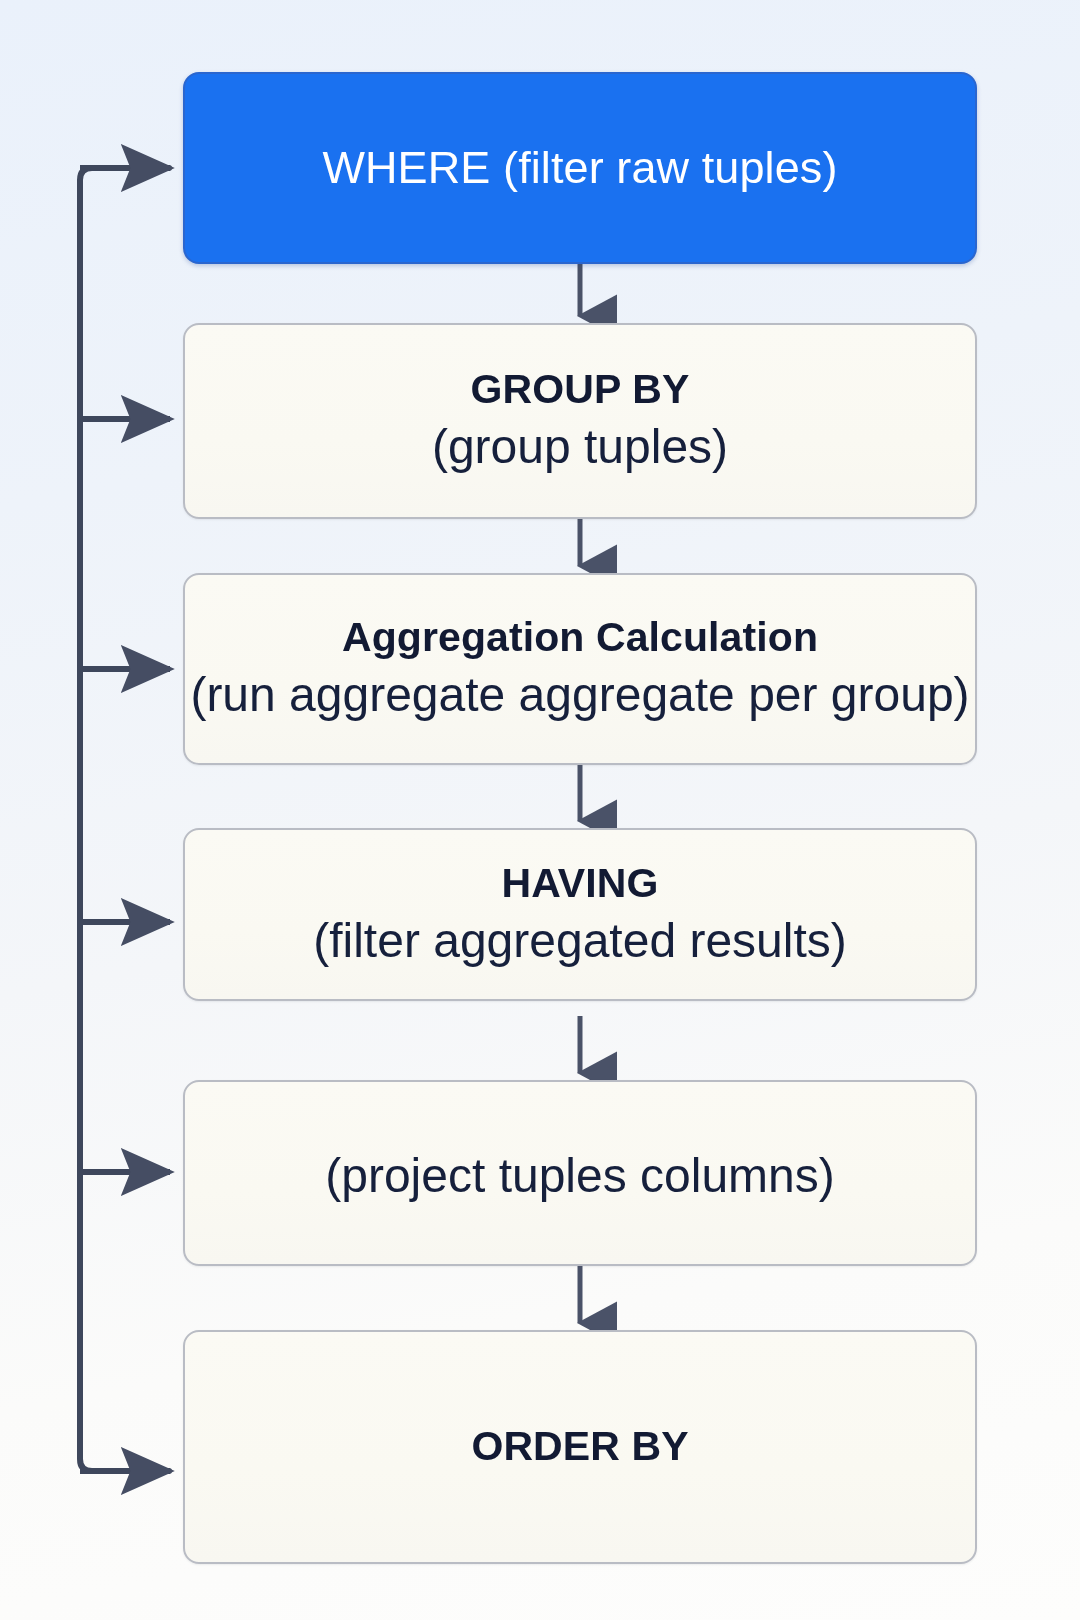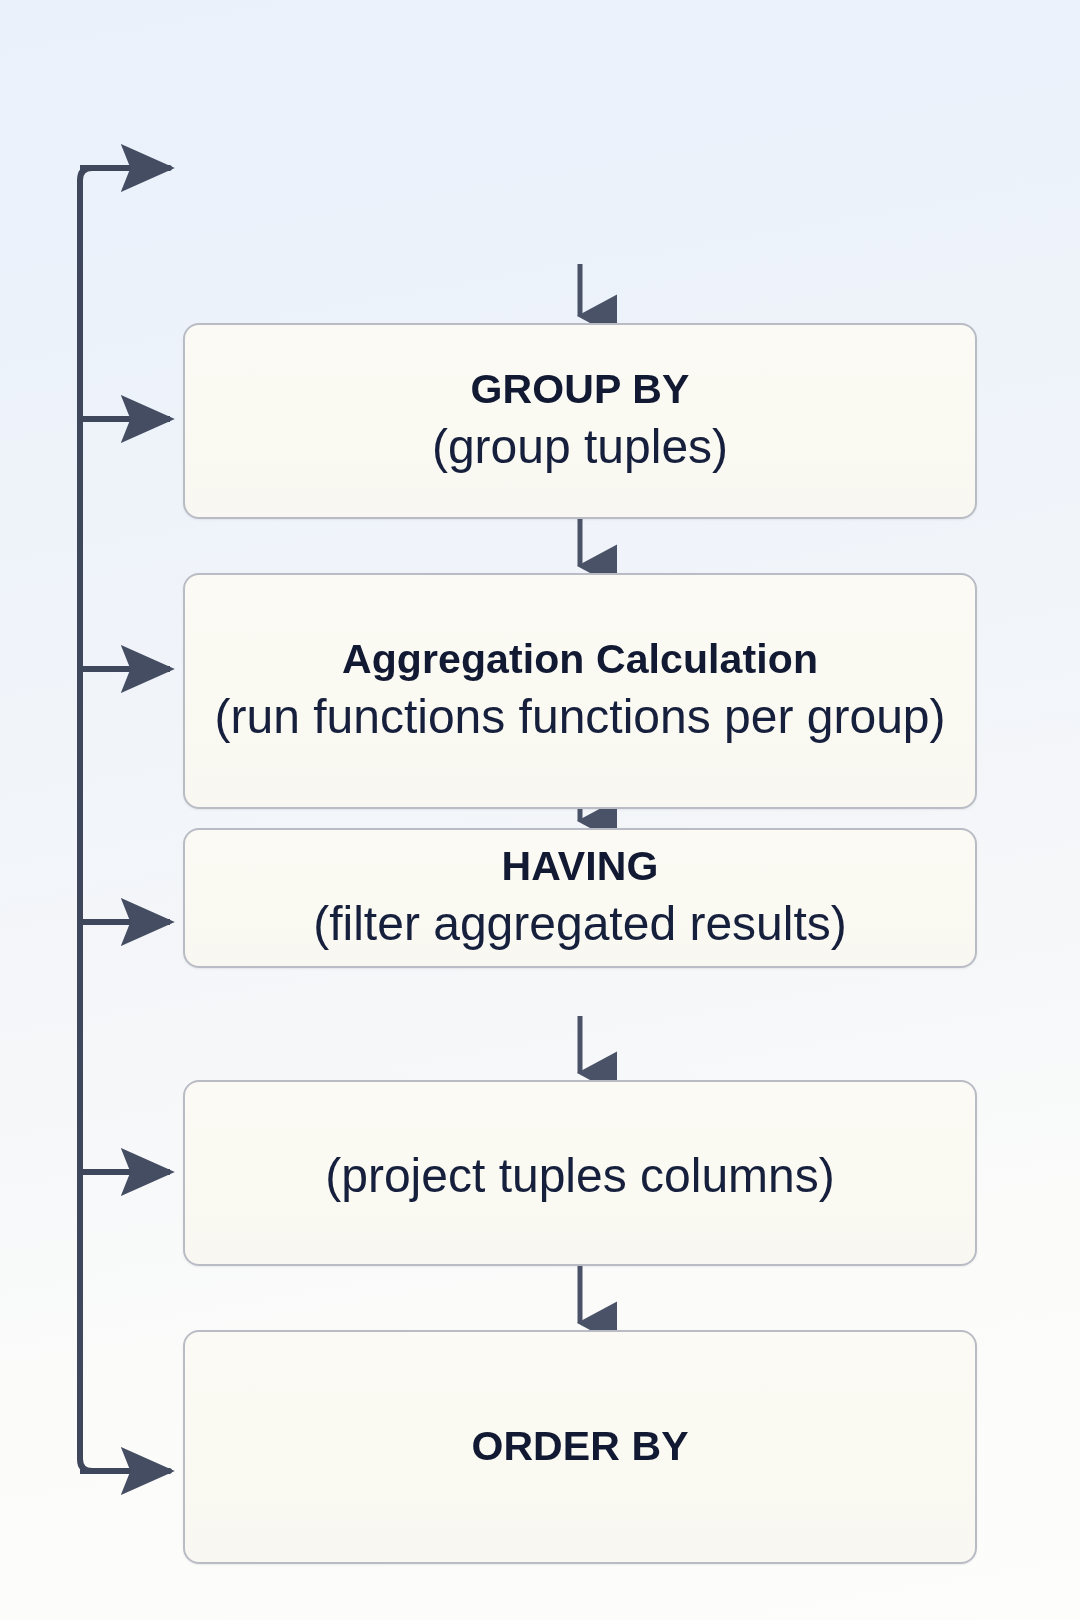--- a/index.html
+++ b/index.html
@@ -65,22 +65,22 @@
   
   .node.single .node-title {
     font-weight: normal;
     font-size: 45px;
   }
   .node.two-line .node-title { font-size: 41px; }
   .node.two-line .node-sub { font-size: 48px; margin-top: 7px; }
 
   .node[data-name="node-where"]       { top: 72px;   height: 192px; }
   .node[data-name="node-group-by"]    { top: 323px;  height: 196px; }
-  .node[data-name="node-aggregation"] { top: 573px;  height: 236px; }
-  .node[data-name="node-having"]      { top: 828px;  height: 140px; }
+  .node[data-name="node-aggregation"] { top: 573px;  height: 192px; }
+  .node[data-name="node-having"]      { top: 828px;  height: 173px; }
   .node[data-name="node-select"]      { top: 1080px; height: 186px; }
   .node[data-name="node-order-by"]    { top: 1330px; height: 234px; gap: 45px; }
 </style>
 </head>
 <body>
 
 <div id="diagram" data-name="flowchart-diagram">
 
   <svg id="connector-layer" viewBox="0 0 1080 1620" data-name="connector-layer">
     <defs>
@@ -105,29 +105,32 @@
     <g stroke="#3e475c" stroke-width="6" fill="none" stroke-linecap="butt">
       <line data-name="branch-arrow-where" x1="80" y1="168" x2="170" y2="168" marker-end="url(#arrowright)"></line>
       <line data-name="branch-arrow-group-by" x1="80" y1="419" x2="170" y2="419" marker-end="url(#arrowright)"></line>
       <line data-name="branch-arrow-aggregation" x1="80" y1="669" x2="170" y2="669" marker-end="url(#arrowright)"></line>
       <line data-name="branch-arrow-having" x1="80" y1="922" x2="170" y2="922" marker-end="url(#arrowright)"></line>
       <line data-name="branch-arrow-select" x1="80" y1="1172" x2="170" y2="1172" marker-end="url(#arrowright)"></line>
       <line data-name="branch-arrow-order-by" x1="80" y1="1471" x2="170" y2="1471" marker-end="url(#arrowright)"></line>
     </g>
   </svg>
 
+  <div class="node highlight single" data-name="node-where">
+    <div class="node-title" data-name="node-where-title">WHERE (filter raw tuples)</div>
+  </div>
 
   <div class="node plain two-line" data-name="node-group-by">
     <div class="node-title" data-name="node-group-by-title">GROUP BY</div>
     <div class="node-sub" data-name="node-group-by-subtitle">(group tuples)</div>
   </div>
 
   <div class="node plain two-line" data-name="node-aggregation">
     <div class="node-title" data-name="node-aggregation-title">Aggregation Calculation</div>
-    <div class="node-sub" data-name="node-aggregation-subtitle">(run functions functions per group)</div>
+    <div class="node-sub" data-name="node-aggregation-subtitle">(run aggregate aggregate per group)</div>
   </div>
 
   <div class="node plain two-line" data-name="node-having">
     <div class="node-title" data-name="node-having-title">HAVING</div>
     <div class="node-sub" data-name="node-having-subtitle">(filter aggregated results)</div>
   </div>
 
   <div class="node plain two-line" data-name="node-select">
     <div class="node-sub" data-name="node-select-subtitle">(project tuples columns)</div>
   </div>

